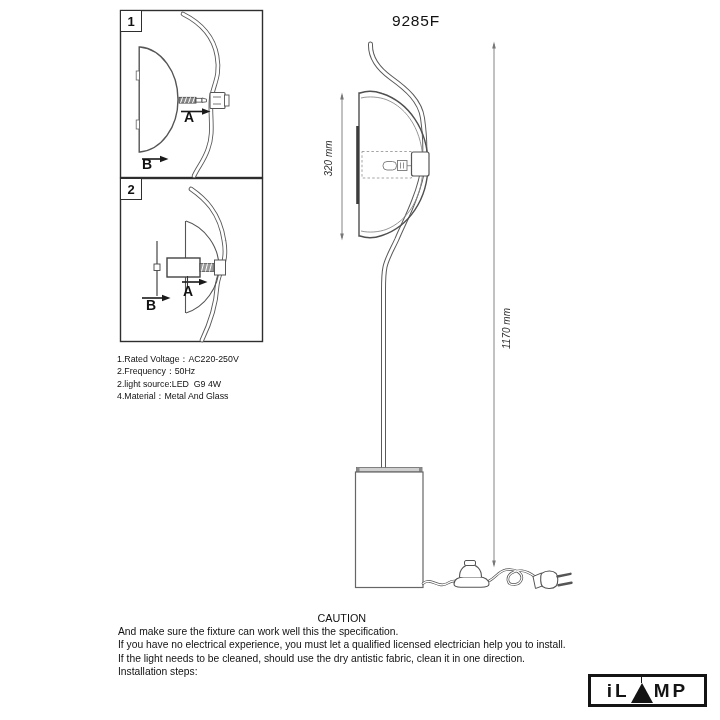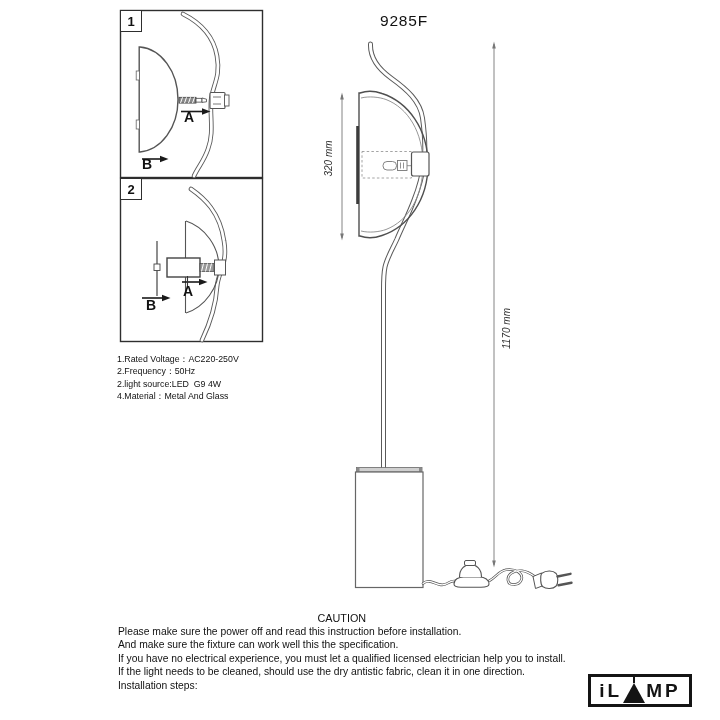--- a/index.html
+++ b/index.html
@@ -1,29 +1,29 @@
 <!DOCTYPE html>
 <html><head>
 <meta charset="utf-8">
 <style>
   html,body{margin:0;padding:0;background:#fff;}
   #sheet{position:relative;width:720px;height:720px;background:#ffffff;overflow:hidden;
          font-family:"Liberation Sans", sans-serif;color:#1a1a1a;}
   #artwork{position:absolute;left:0;top:0;}
-  .title{position:absolute;left:380px;top:12px;font-size:15.5px;letter-spacing:0.8px;color:#111;}
+  .title{position:absolute;left:392px;top:12px;font-size:15.5px;letter-spacing:0.8px;color:#111;}
   .stepnum{position:absolute;width:20px;height:20px;border:1.4px solid #2e2e2e;background:#fff;
            display:flex;align-items:center;justify-content:center;font-weight:bold;font-size:13px;color:#111;}
   .ab{position:absolute;font-weight:bold;font-size:14px;color:#111;}
   .specs{position:absolute;left:117px;top:353px;font-size:8.8px;line-height:12.4px;color:#111;}
   .spec-line{white-space:pre;}
   .dim{position:absolute;font-style:italic;font-size:10px;color:#333;text-align:center;
        transform:rotate(-90deg);transform-origin:center center;white-space:nowrap;}
   .caution{position:absolute;left:118px;top:612px;font-size:10.3px;line-height:13.4px;color:#111;}
   .caution-heading{font-size:10.8px;line-height:13px;text-align:center;}
-  .logo{position:absolute;left:588px;top:674px;width:104px;height:33px;border:3px solid #141414;
+  .logo{position:absolute;left:588px;top:674px;width:119px;height:33px;border:3px solid #141414;
         box-sizing:border-box;display:flex;align-items:center;justify-content:center;background:#fff;}
   .logo-text{font-weight:bold;font-size:19px;letter-spacing:3px;color:#141414;line-height:1;}
   .logo-tri{position:relative;width:24px;height:27px;}
   .logo-stem{position:absolute;left:11px;top:-3px;width:1.6px;height:9px;background:#141414;}
   .logo-triangle{position:absolute;left:1px;bottom:1px;width:0;height:0;
         border-left:11px solid transparent;border-right:11px solid transparent;
         border-bottom:20px solid #141414;}
 </style>
 </head>
 <body>
@@ -176,21 +176,20 @@
     <div class="spec-line">2.Frequency：50Hz</div>
     <div class="spec-line">2.light source:LED  G9 4W</div>
     <div class="spec-line">4.Material：Metal And Glass</div>
   </div>
 
   <div class="dim" style="left:298px;top:153px;width:60px;">320 mm</div>
   <div class="dim" style="left:471px;top:323px;width:70px;">1170 mm</div>
 
   <div class="caution">
     <div class="caution-heading">CAUTION</div>
-    <div>Please make sure the power off and read this instruction before installation.</div>
     <div>And make sure the fixture can work well this the specification.</div>
     <div>If you have no electrical experience, you must let a qualified licensed electrician help you to install.</div>
     <div>If the light needs to be cleaned, should use the dry antistic fabric, clean it in one direction.</div>
     <div>Installation steps:</div>
   </div>
 
   <div class="logo">
     <span class="logo-text">iL</span>
     <span class="logo-tri">
       <span class="logo-stem"></span>

